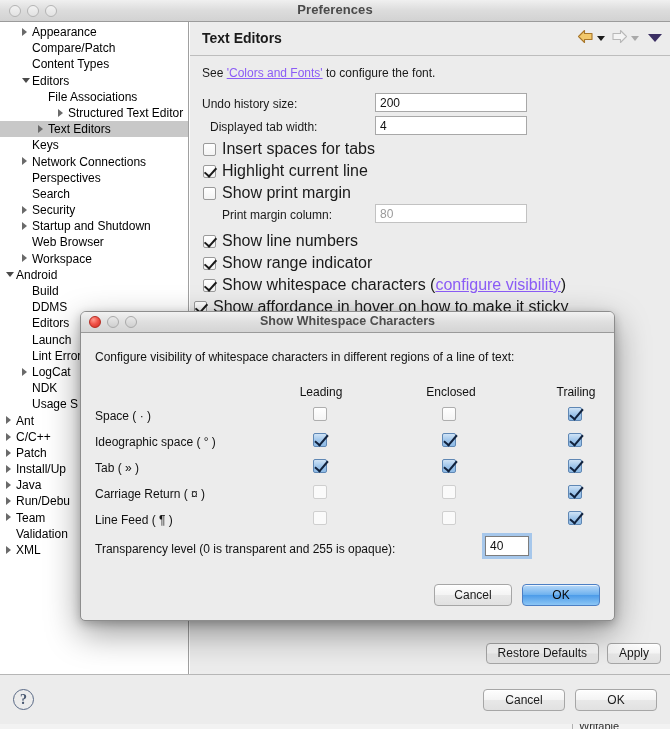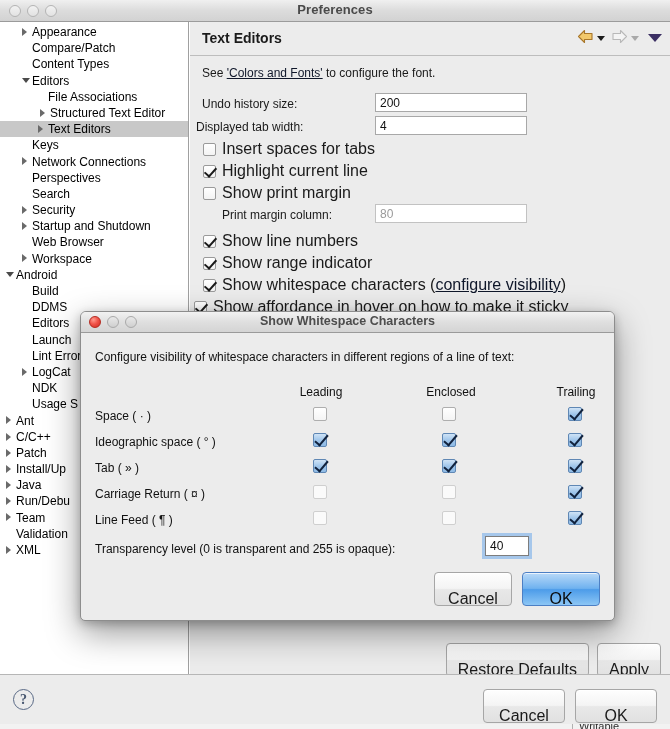--- a/index.html
+++ b/index.html
@@ -128,21 +128,21 @@
   .mini-tri.dis { border-top-color: #a9a9a9; }
   .big-tri {
     width: 0; height: 0;
     border-left: 7px solid transparent;
     border-right: 7px solid transparent;
     border-top: 8px solid #3b2f63;
     margin-left: 3px;
   }
   .content { position: relative; padding: 10px 0 0 0; }
   .ln { font-size: 12px; color: #1a1a1a; }
-  .lnk { color: #0f172a; text-decoration: underline; }
+  .lnk { color: #8b5cf6; text-decoration: underline; }
   .row-see { position: absolute; left: 12px; top: 10px; }
   .field-label { position: absolute; font-size: 12px; color: #1a1a1a; }
   .tfield {
     position: absolute;
     border: 1px solid #a8a8a8;
     background: #fff;
     height: 19px; line-height: 17px;
     font-size: 12px;
     padding: 0 4px;
     box-sizing: border-box;
@@ -175,24 +175,24 @@
 
   
   .panel-footer {
     position: absolute; left: 0; bottom: 0; width: 480px; height: 40px;
     background: #ececec;
   }
   .btn {
     border: 1px solid #a6a6a6;
     border-radius: 4px;
     background: linear-gradient(to bottom, #fefefe 0%, #f4f4f4 48%, #e8e8e8 52%, #e1e1e1 100%);
-    font-size: 16px;
+    font-size: 12px;
     color: #1a1a1a;
     height: 21px;
-    padding: 16px 11px;
+    padding: 0 11px;
     font-family: "Liberation Sans", sans-serif;
     box-shadow: 0 1px 0 rgba(255,255,255,0.7) inset;
     cursor: default;
     line-height: 19px;
     white-space: nowrap;
   }
   .btn.default {
     border-color: #4c7fc4;
     background: linear-gradient(to bottom, #b9d9f8 0%, #6fb2ef 48%, #4d9ce9 52%, #8cc6f5 100%);
     color: #0a0a0a;
@@ -321,21 +321,21 @@
     <div class="win-title">Preferences</div>
   </div>
 
   <div class="sidebar">
     <div class="tree" id="tree">
         <div class="tnode" style="padding-left: 22px;"><span class="tw"><i class="arrow-r"></i></span><span>Appearance</span></div>
         <div class="tnode" style="padding-left: 22px;"><span class="tw"></span><span>Compare/Patch</span></div>
         <div class="tnode" style="padding-left: 22px;"><span class="tw"></span><span>Content Types</span></div>
         <div class="tnode" style="padding-left: 22px;"><span class="tw"><i class="arrow-d"></i></span><span>Editors</span></div>
         <div class="tnode" style="padding-left: 38px;"><span class="tw"></span><span>File Associations</span></div>
-        <div class="tnode" style="padding-left: 40px;"><span class="tw"><i class="arrow-r"></i></span><span>Structured Text Editor</span></div>
+        <div class="tnode" style="padding-left: 58px;"><span class="tw"><i class="arrow-r"></i></span><span>Structured Text Editor</span></div>
         <div class="tnode sel" style="padding-left: 38px;"><span class="tw"><i class="arrow-r"></i></span><span>Text Editors</span></div>
         <div class="tnode" style="padding-left: 22px;"><span class="tw"></span><span>Keys</span></div>
         <div class="tnode" style="padding-left: 22px;"><span class="tw"><i class="arrow-r"></i></span><span>Network Connections</span></div>
         <div class="tnode" style="padding-left: 22px;"><span class="tw"></span><span>Perspectives</span></div>
         <div class="tnode" style="padding-left: 22px;"><span class="tw"></span><span>Search</span></div>
         <div class="tnode" style="padding-left: 22px;"><span class="tw"><i class="arrow-r"></i></span><span>Security</span></div>
         <div class="tnode" style="padding-left: 22px;"><span class="tw"><i class="arrow-r"></i></span><span>Startup and Shutdown</span></div>
         <div class="tnode" style="padding-left: 22px;"><span class="tw"></span><span>Web Browser</span></div>
         <div class="tnode" style="padding-left: 22px;"><span class="tw"><i class="arrow-r"></i></span><span>Workspace</span></div>
         <div class="tnode" style="padding-left: 6px;"><span class="tw"><i class="arrow-d"></i></span><span>Android</span></div>
@@ -382,21 +382,21 @@
 
     <div class="content">
 
       <div class="row-see ln">
         <span>See </span><a href="#" class="lnk">'Colors and Fonts'</a><span> to configure the font.</span>
       </div>
 
       <div class="field-label" style="left:12px; top:41px;">Undo history size:</div>
       <input class="tfield" style="left: 185px; top: 37px; width: 152px;" value="200">
 
-      <div class="field-label" style="left:6px; top:64px;">Displayed tab width:</div>
+      <div class="field-label" style="left:20px; top:64px;">Displayed tab width:</div>
       <input class="tfield" style="left: 185px; top: 60px; width: 152px;" value="4">
 
       <div class="cbrow" style="left:13px; top:84px;">
         <span class="cb"></span>
         <span class="cb-label">Insert spaces for tabs</span>
       </div>
       <div class="cbrow" style="left:13px; top:106px;">
         <span class="cb checked"></span>
         <span class="cb-label">Highlight current line</span>
       </div>

